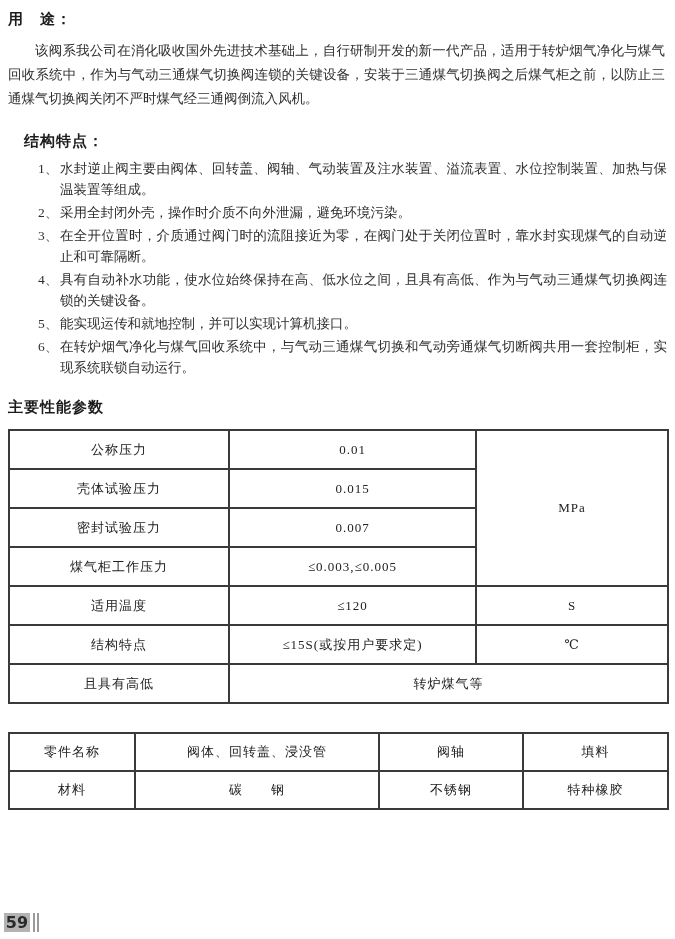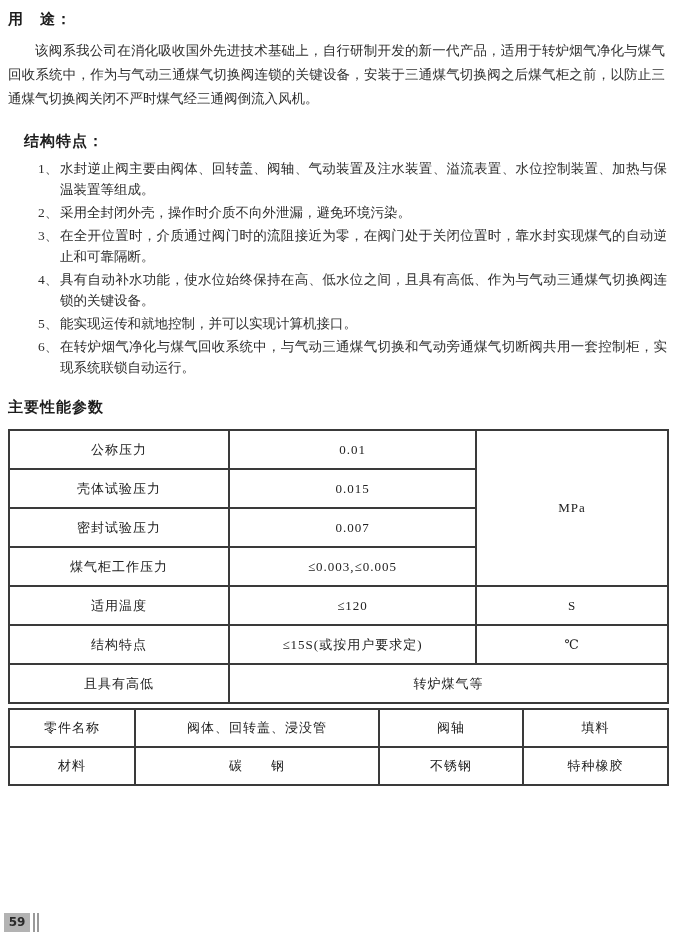--- a/index.html
+++ b/index.html
@@ -55,33 +55,33 @@
     text-align:center;
     vertical-align:middle;
     font-size:13px;
     color:#222;
     padding:0 4px;
     letter-spacing:1px;
   }
   .perf-table{margin-top:12px;}
   .perf-table td{height:37px;}
   .mat-heading{margin:54px 0 0 0;}
-  .mat-table{margin-top:4px;}
+  .mat-table{margin-top:28px;}
   .mat-table td{height:36px;}
   .footer{
     position:absolute;
     left:4px;bottom:7px;
     display:flex;align-items:stretch;
   }
   .page-num{
     display:inline-block;
     background:#b3b3b3;
     color:#2a2a2a;
     font-family:"DejaVu Sans","Liberation Sans",sans-serif;
-    font-size:12px;
+    font-size:16px;
     font-weight:bold;
     width:26px;height:19px;
     line-height:19px;
     text-align:center;
   }
   .footer-bars{display:inline-flex;margin-left:3px;}
   .footer-bars i{
     display:inline-block;
     width:2px;height:19px;
     background:#9a9a9a;

